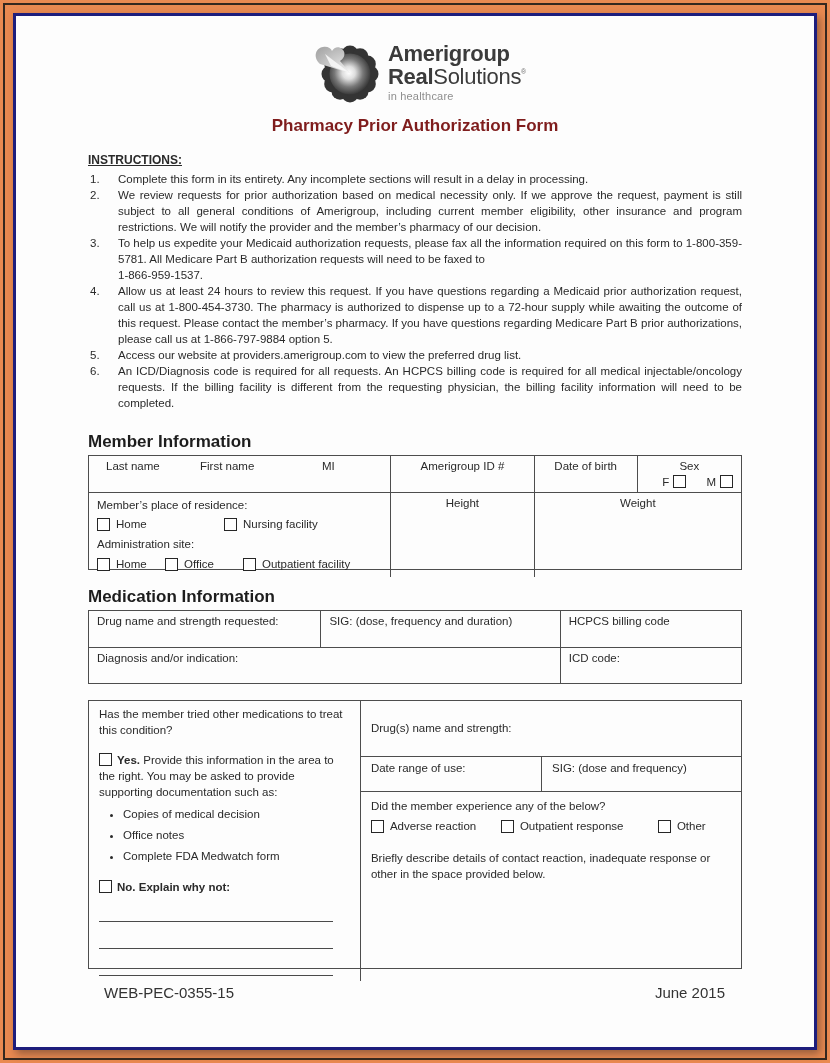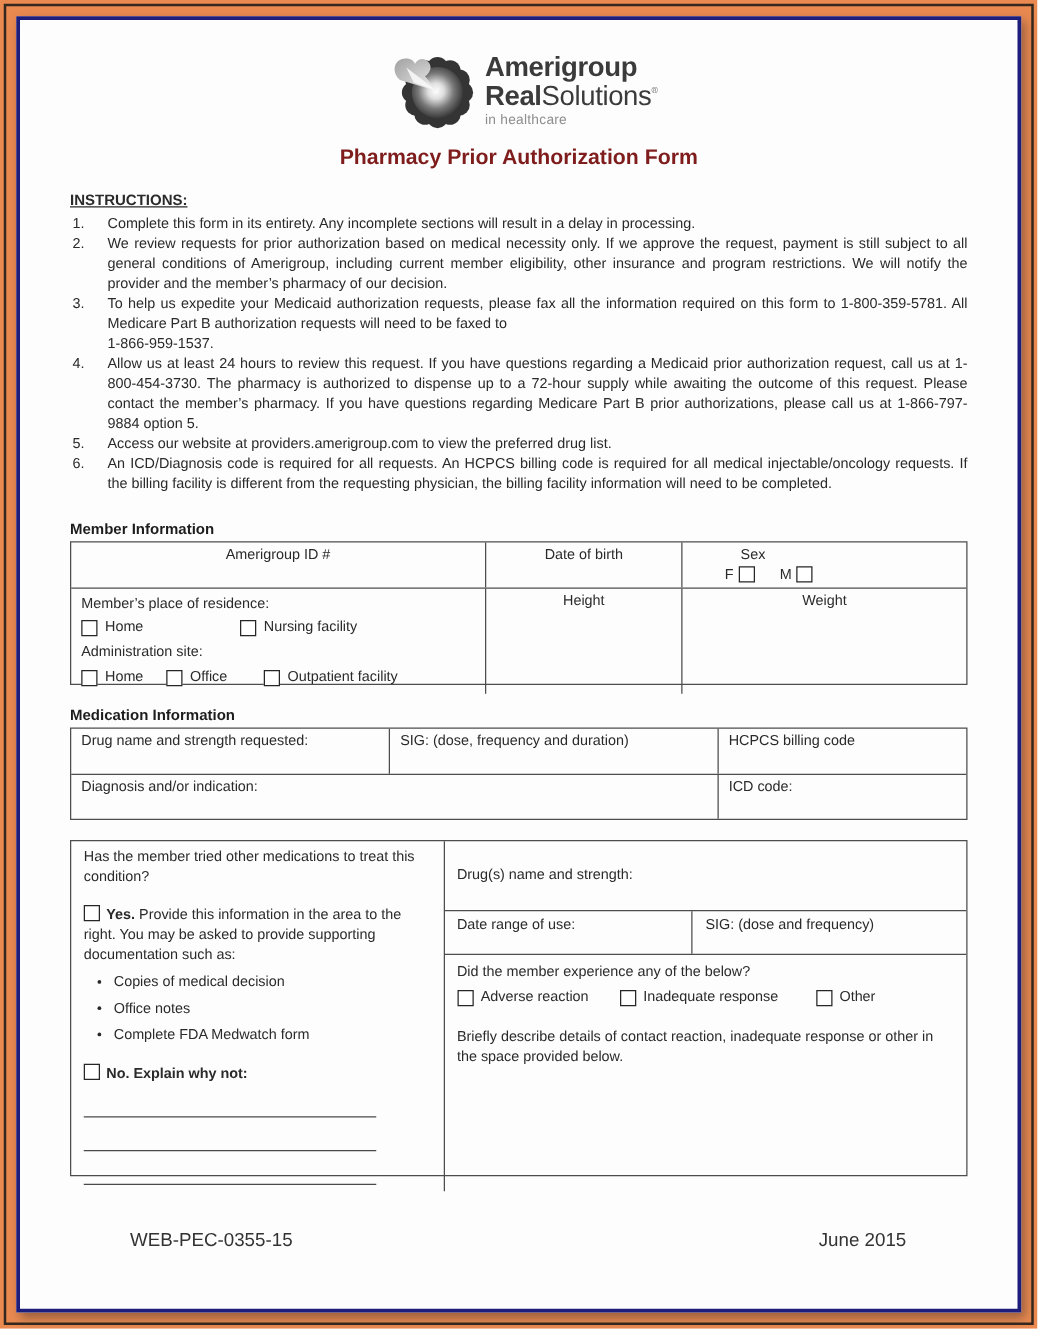--- a/index.html
+++ b/index.html
@@ -10,21 +10,21 @@
   }
   .frame{position:relative;width:830px;height:1063px;background:#ea8a51;overflow:hidden;}
   .pinstripe{position:absolute;inset:3px;border:2px solid #35281f;pointer-events:none;}
   .page{
     position:absolute;inset:13px;
     background:#fdfdfd;
     border:3px solid #1d1d7c;
     box-shadow:3px 4px 8px rgba(70,50,40,.5);
     overflow:hidden;
   }
-  .inner{position:absolute;inset:0;padding:0 40px;box-sizing:border-box;color:#2a2a2a;}
+  .inner{position:absolute;inset:0;padding:0 72px;box-sizing:border-box;color:#2a2a2a;}
 
   
   .logo-row{display:flex;justify-content:center;align-items:center;gap:8px;margin-top:22px;}
   .brand{line-height:1;}
   .brand-1{font-size:22px;font-weight:bold;color:#3b3b3b;letter-spacing:-.3px;}
   .brand-2{font-size:22px;color:#3b3b3b;letter-spacing:-.3px;margin-top:1px;}
   .brand-2 b{font-weight:bold;}
   .brand-reg{font-size:7px;vertical-align:10px;color:#6f6f6f;}
   .brand-tag{font-size:11px;color:#8e8e8e;margin-top:3px;letter-spacing:.2px;}
 
@@ -32,21 +32,21 @@
 
   
   .instr-head{font-size:12px;font-weight:bold;text-decoration:underline;margin-top:17px;}
   ol.instr{list-style:none;margin:4px 0 0 0;padding:0;font-size:11.5px;line-height:16px;}
   ol.instr li{display:grid;grid-template-columns:30px 1fr;}
   ol.instr .num{padding-left:2px;}
   ol.instr .txt{text-align:justify;}
   .preline{white-space:pre-line;}
 
   
-  .sec-head{font-size:12px;font-weight:bold;color:#1d1d1d;margin:0 0 3px 0;}
+  .sec-head{font-size:17px;font-weight:bold;color:#1d1d1d;margin:0 0 3px 0;}
   .mt-member{margin-top:21px;}
   .mt-med{margin-top:17px;}
 
   
   .tbl{border:1.5px solid #4d4d4d;font-size:11.5px;}
   .row{display:grid;}
   .row + .row{border-top:1.5px solid #4d4d4d;}
   .cell{padding:4px 8px;box-sizing:border-box;min-width:0;}
   .cell + .cell{border-left:1.5px solid #4d4d4d;}
   .ctr{text-align:center;}
@@ -174,20 +174,25 @@
           </li>
         <li>
             <span class="num">6.</span>
             <span class="txt">An ICD/Diagnosis code is required for all requests. An HCPCS billing code is required for all medical injectable/oncology requests. If the billing facility is different from the requesting physician, the billing facility information will need to be completed.</span>
           </li>
       </ol>
 
       <div class="sec-head mt-member">Member Information</div>
       <div class="tbl member">
         <div class="row r1">
+          <div class="cell names">
+            <span class="s1">Last name</span>
+            <span class="s2">First name</span>
+            <span class="s3">MI</span>
+          </div>
           <div class="cell ctr"><span>Amerigroup ID #</span></div>
           <div class="cell ctr"><span>Date of birth</span></div>
           <div class="cell sexcell">
             <div class="ctr">Sex</div>
             <div class="sexline">
               <span class="opt">
                   <span>F</span>
                   <span class="cb"></span>
                 </span>
               <span class="opt">
@@ -270,21 +275,21 @@
           </div>
           <div class="hr-c">
             <div>Did the member experience any of the below?</div>
             <div class="expopts">
               <span class="opt o1">
                   <span class="cb"></span>
                   <span>Adverse reaction</span>
                 </span>
               <span class="opt o2">
                   <span class="cb"></span>
-                  <span>Inadequate response</span>
+                  <span>Outpatient response</span>
                 </span>
               <span class="opt">
                   <span class="cb"></span>
                   <span>Other</span>
                 </span>
             </div>
             <div class="describe">Briefly describe details of contact reaction, inadequate response or other in the space provided below.</div>
           </div>
         </div>
       </div>

